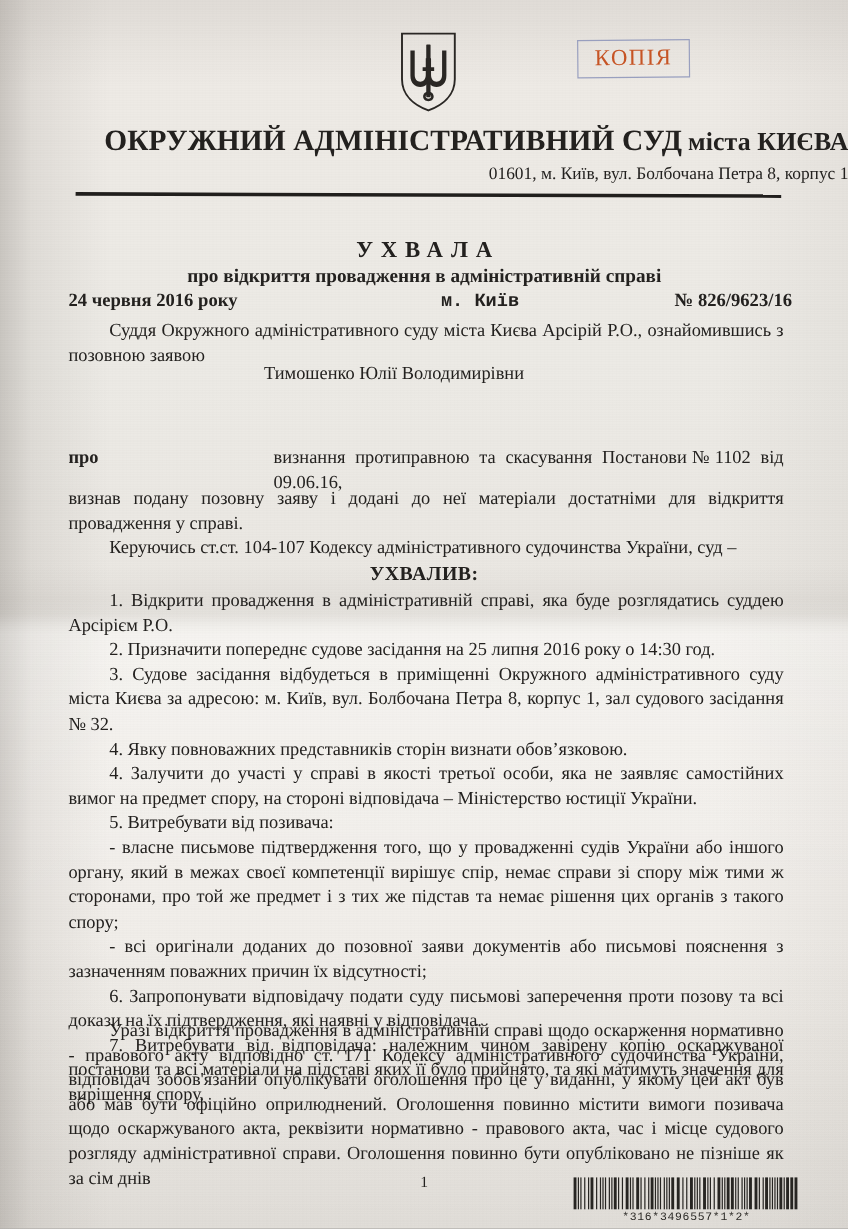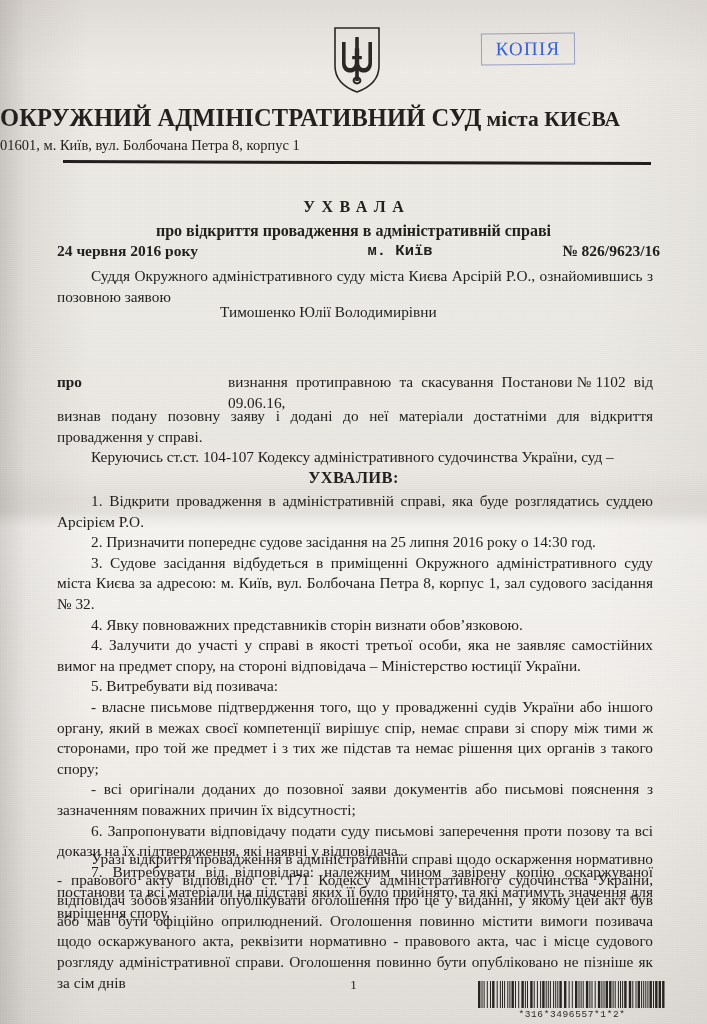--- a/index.html
+++ b/index.html
@@ -85,74 +85,74 @@
   }
   .emblem svg { display: block; width: 50px; height: 68px; }
 
   .kopiya-stamp {
     position: absolute;
     left: 481px;
     top: 33px;
     width: 92px;
     height: 30px;
     border: 1.4px solid #8e96bb;
-    color: #1d4ed8;
+    color: #c2410c;
     font-family: "Liberation Serif", "DejaVu Serif", serif;
     font-size: 19px;
     letter-spacing: 1.2px;
     display: flex;
     align-items: center;
     justify-content: center;
     opacity: 0.88;
     transform: rotate(-0.5deg);
   }
 
   .court-name {
     position: absolute;
     left: 0;
     right: 0;
     top: 104px;
-    text-align: left;
+    text-align: right;
     font-size: 24.5px;
     font-weight: bold;
     letter-spacing: 0.1px;
     white-space: nowrap;
   }
   .court-name .city {
     font-size: 21.5px;
     padding-left: 5px;
   }
 
   .court-address {
     position: absolute;
     left: 0;
     right: 0;
     top: 137px;
-    text-align: left;
+    text-align: right;
     font-size: 14.5px;
   }
 
   .hrule {
     position: absolute;
     left: 63px;
     top: 161px;
     width: 588px;
     height: 3px;
     background: #211f1d;
     transform: rotate(0.18deg);
   }
 
   
   .doc-title {
     position: absolute;
     left: 0;
     right: 0;
     top: 198px;
     text-align: center;
-    font-size: 16px;
+    font-size: 19px;
     font-weight: bold;
     letter-spacing: 6.5px;
     text-indent: 6.5px;
   }
   .doc-subtitle {
     position: absolute;
     left: 0;
     right: 0;
     top: 222px;
     text-align: center;

